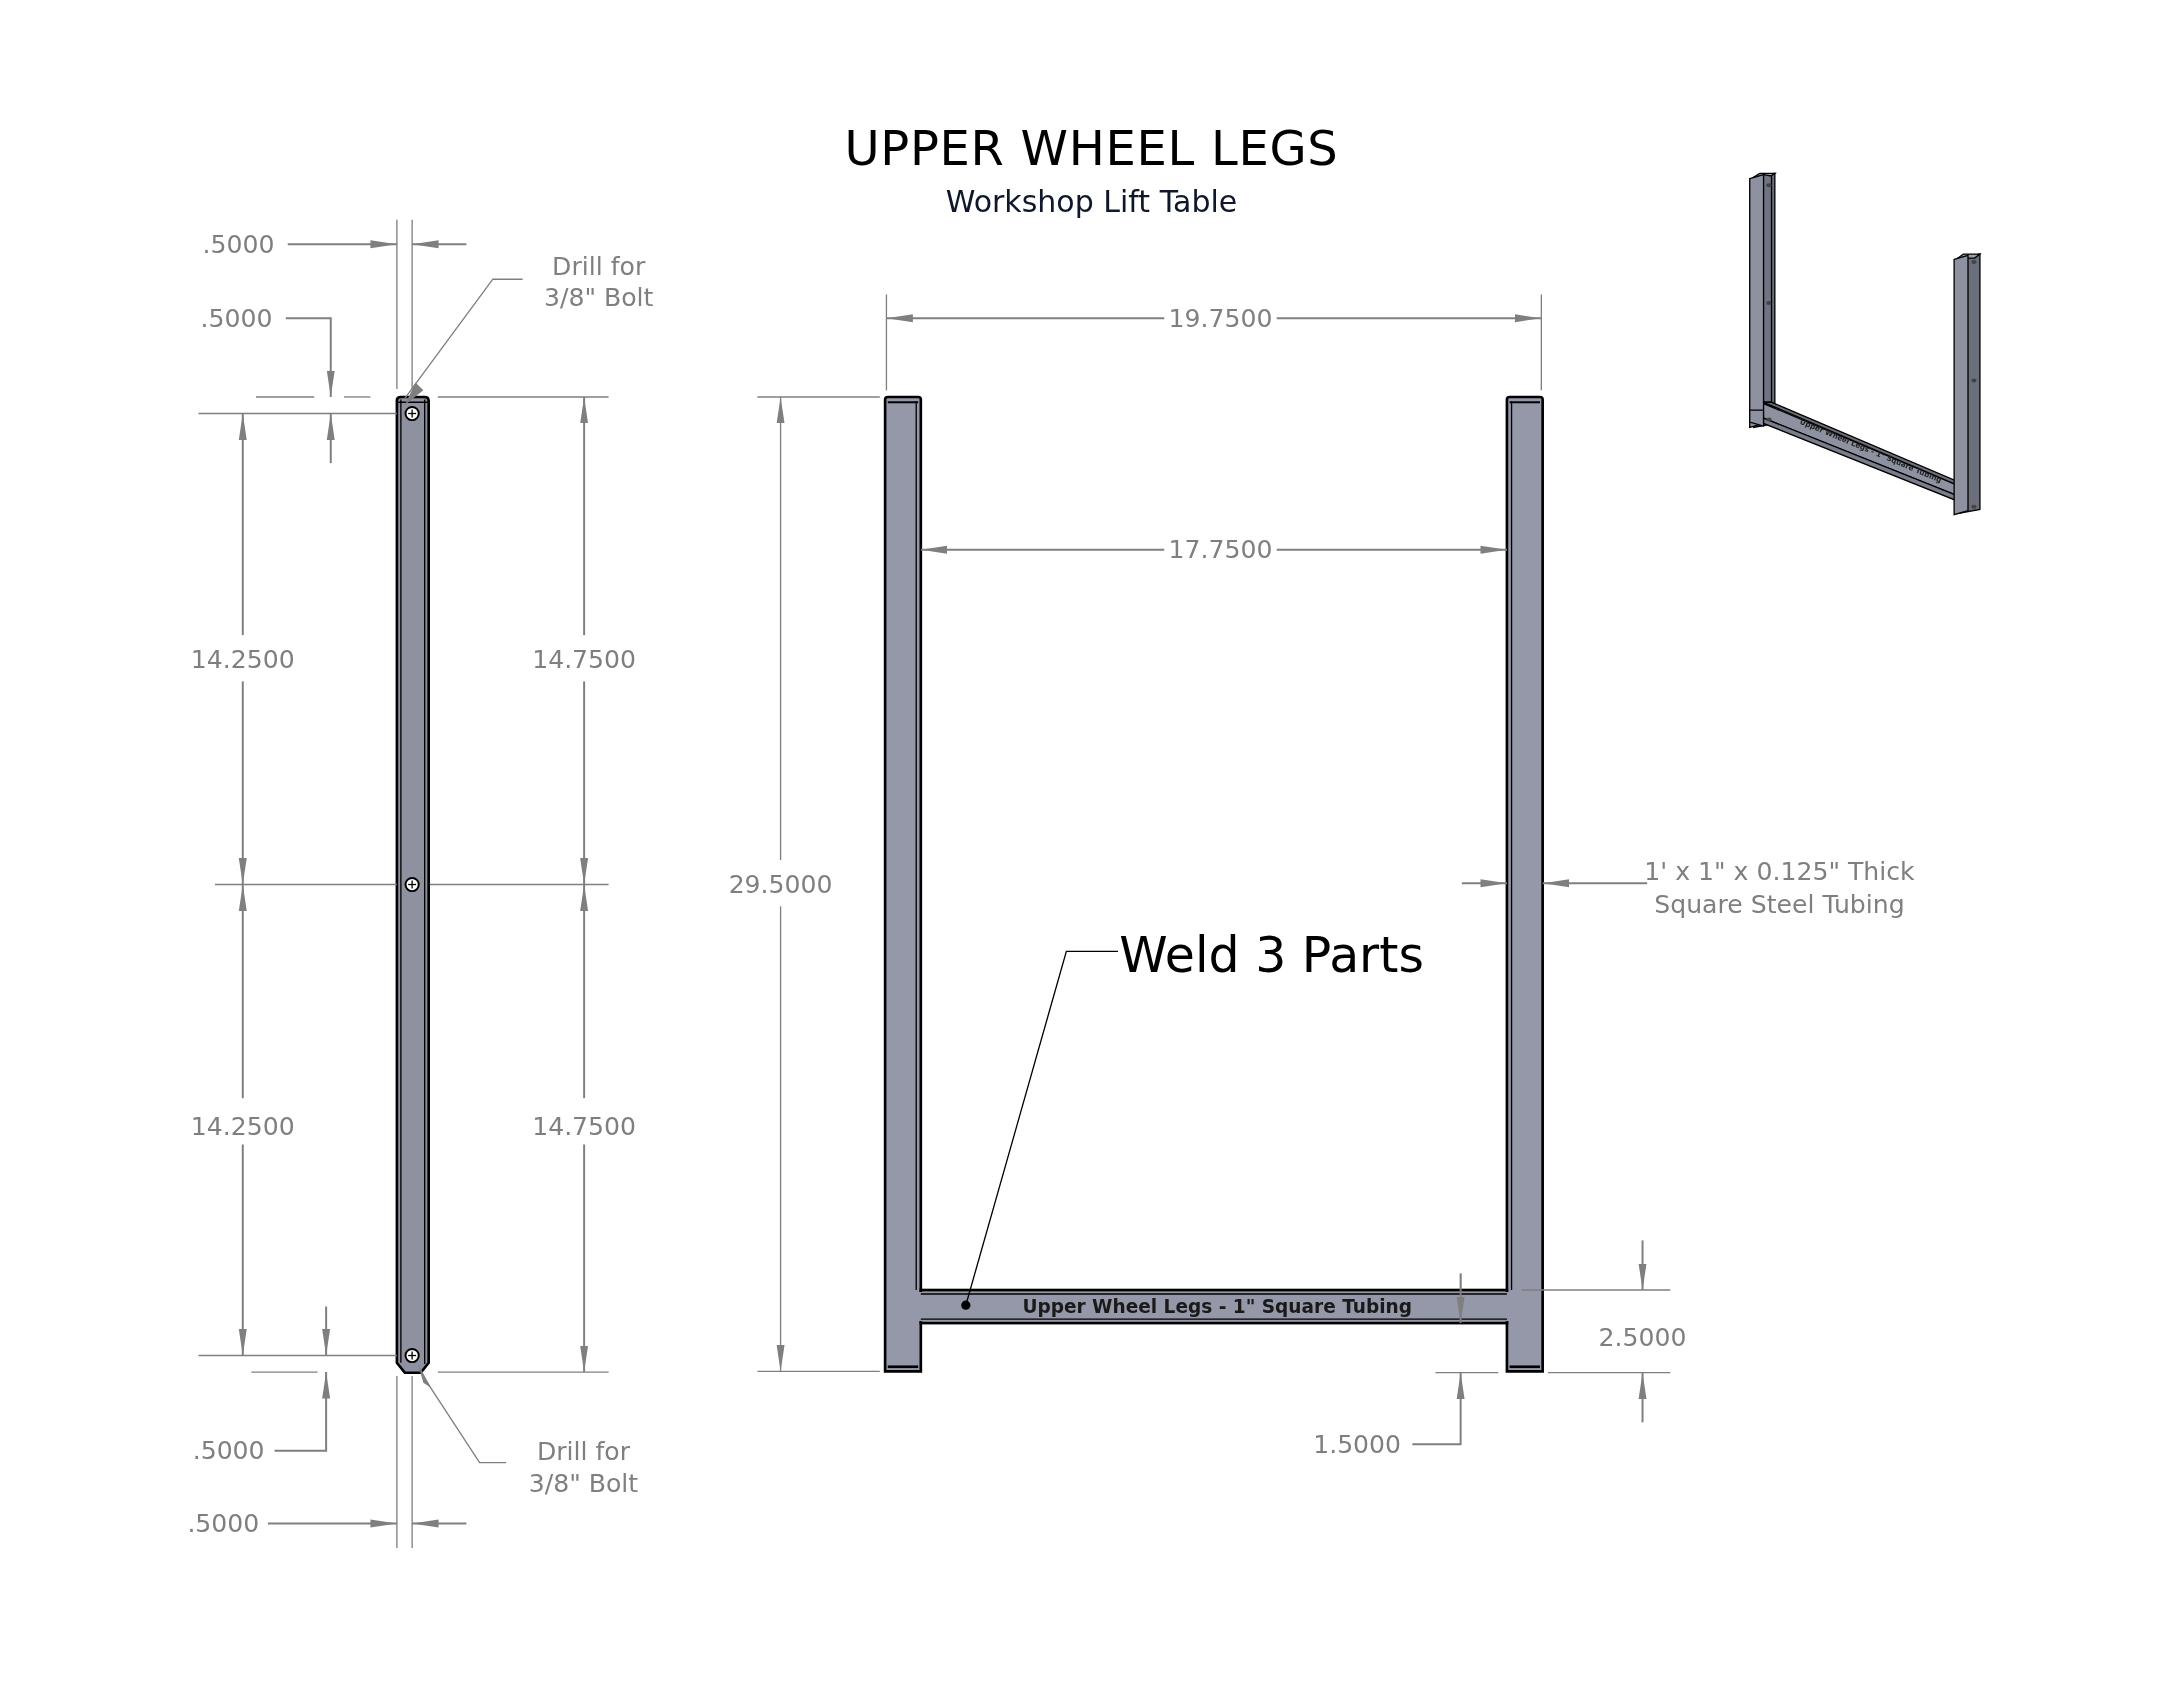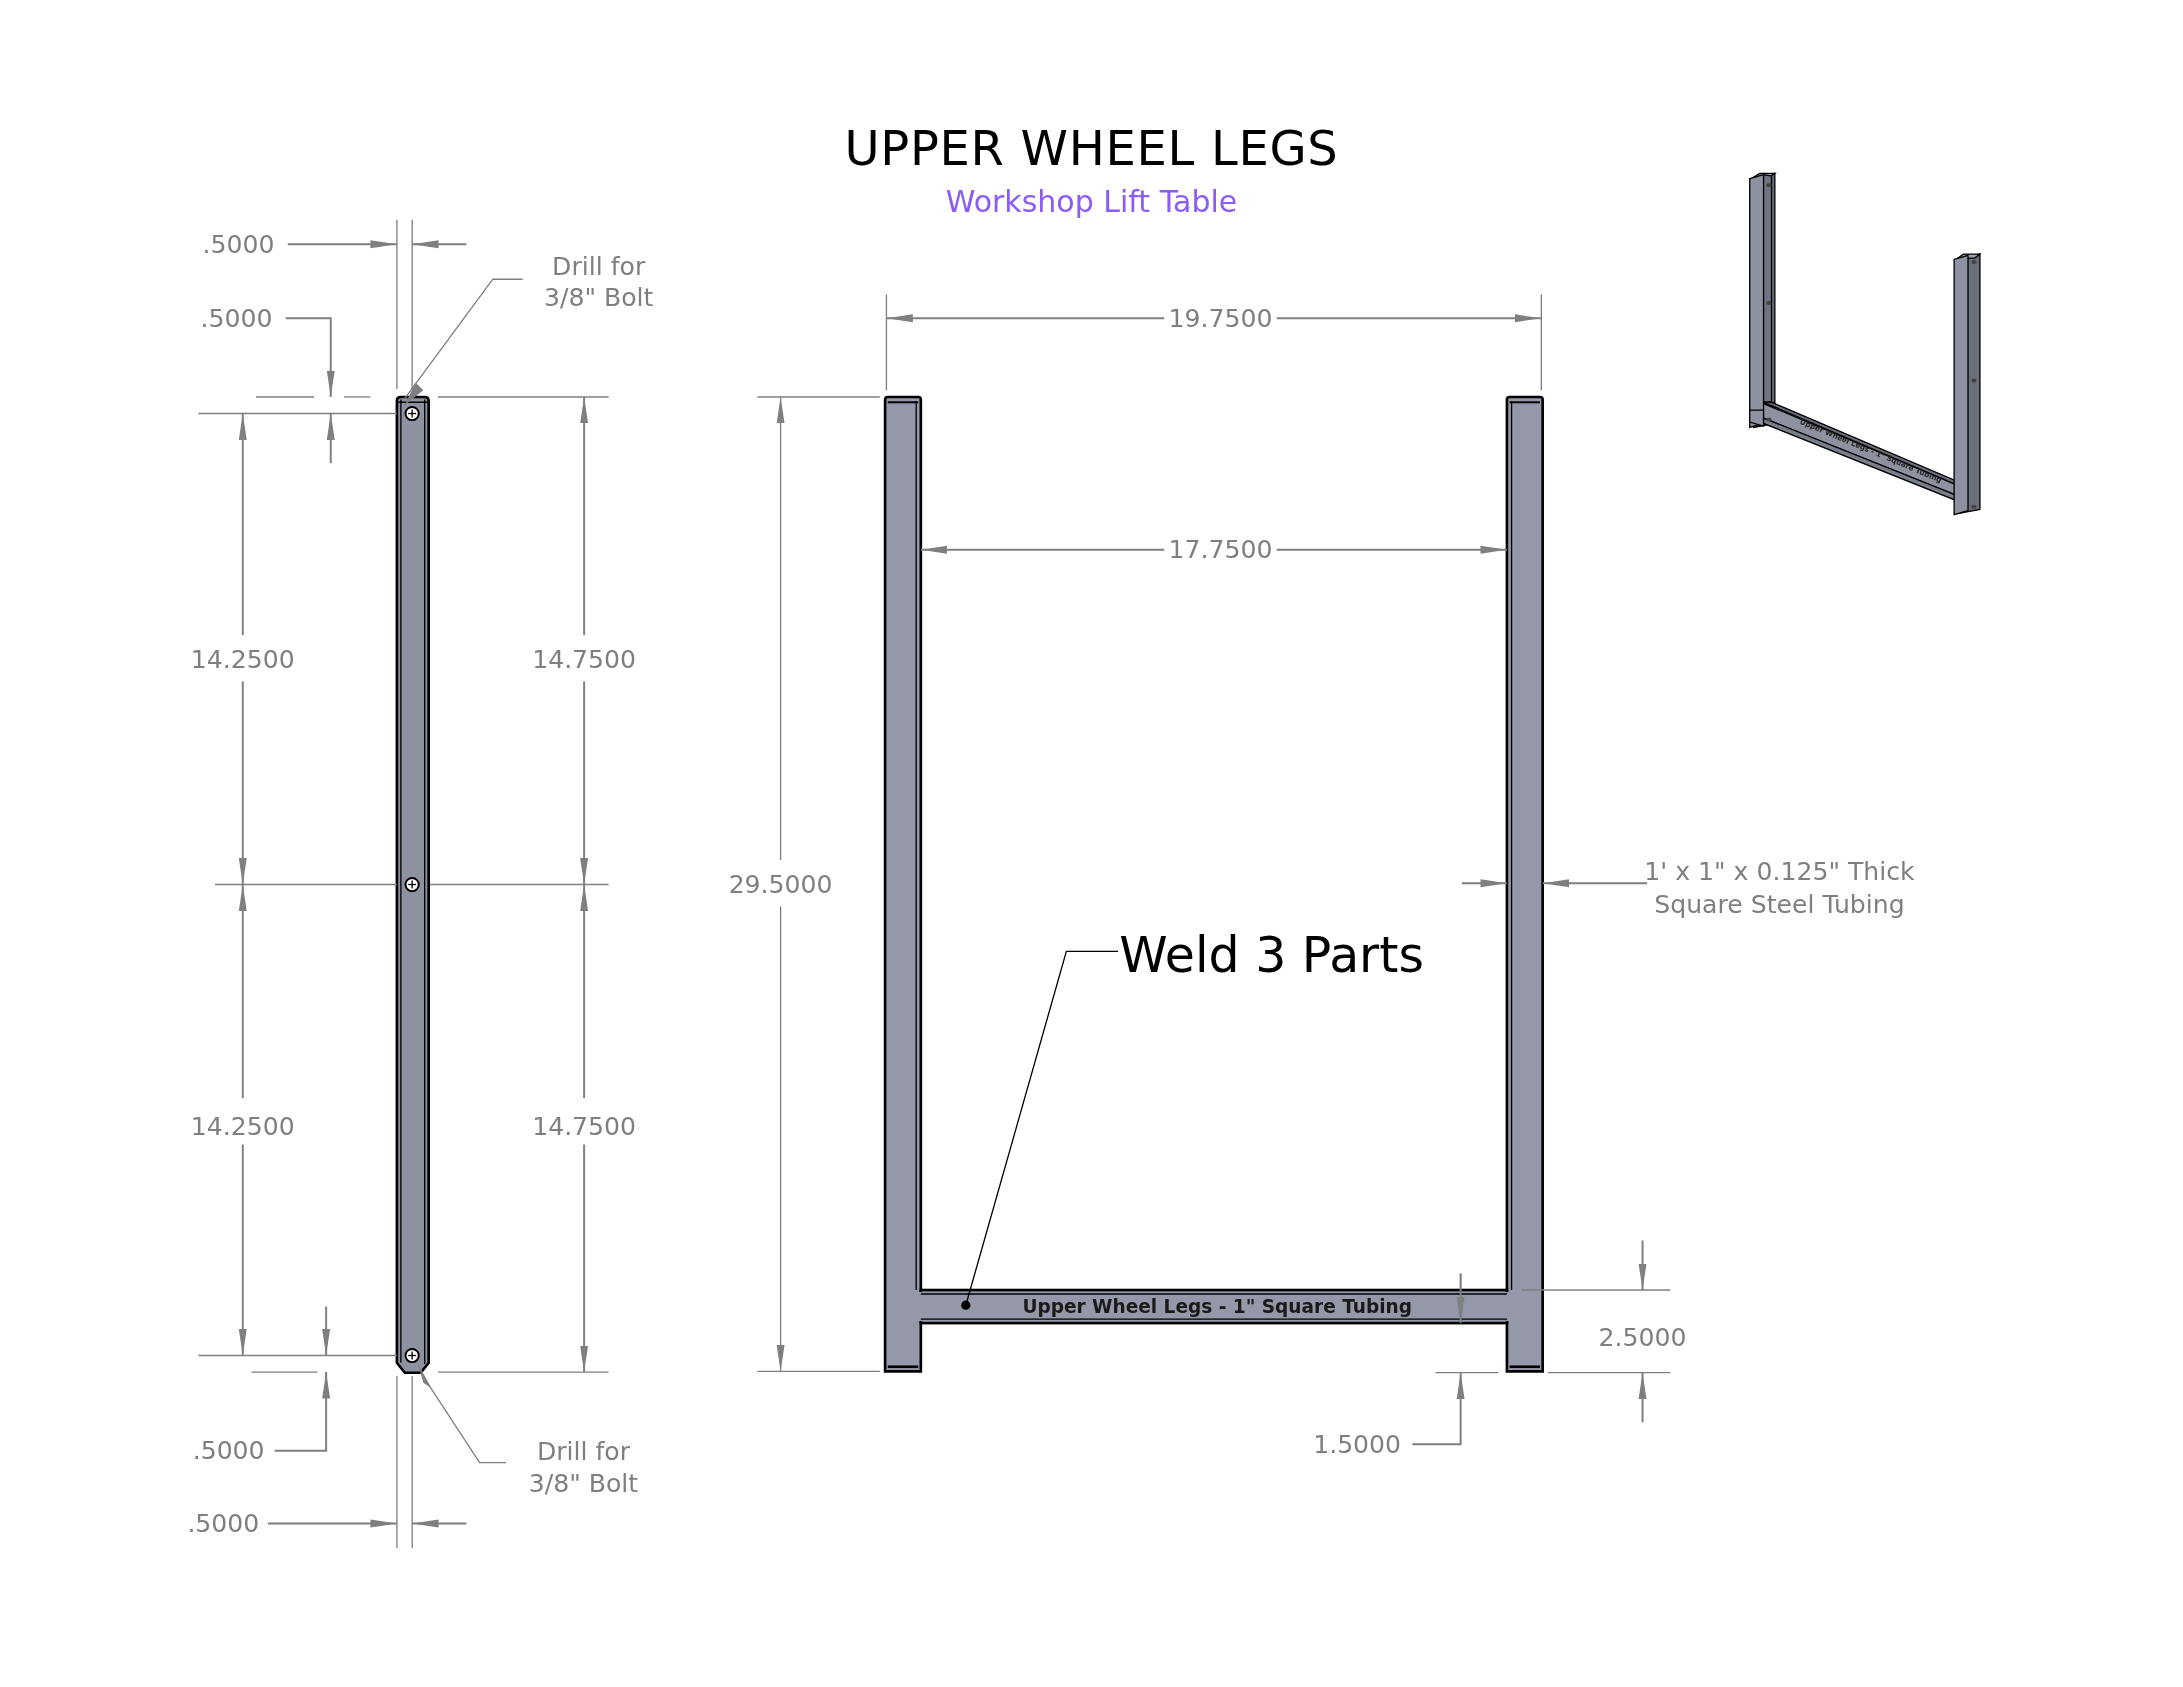--- a/index.html
+++ b/index.html
@@ -1,18 +1,18 @@
 <!DOCTYPE html>
 <html style="font-size:10.6px"><head>
 <meta charset="utf-8">
 <style>
   html, body { margin: 0; padding: 0; background: #ffffff; }
   body { width: 2183px; height: 1687px; position: relative; overflow: hidden; font-family: "DejaVu Sans", sans-serif; }
   .title { position: absolute; left: 0; width: 2183px; top: 112px; text-align: center; font-size: 48px; color: #000; letter-spacing: 0.7px; margin-top: 8px; }
-  .subtitle { position: absolute; left: 0; width: 2183px; top: 184px; text-align: center; font-size: 30px; color: #8b5cf6; }
+  .subtitle { position: absolute; left: 0; width: 2183px; top: 184px; text-align: center; font-size: 30px; color: #0f172a; }
   svg.drawing { position: absolute; left: 0; top: 0; }
   .dimtext { font-family: "DejaVu Sans", sans-serif; font-size: 38px; fill: #7f7f7f; }
   .note { font-family: "DejaVu Sans", sans-serif; font-size: 38px; fill: #7f7f7f; }
   .weld { font-family: "DejaVu Sans", sans-serif; font-size: 74px; fill: #000; }
   .engrave { font-family: "DejaVu Sans", sans-serif; font-size: 28px; font-weight: bold; fill: #1a1a1a; }
 </style>
 </head>
 <body>
 
 <div class="title">UPPER WHEEL LEGS</div>

